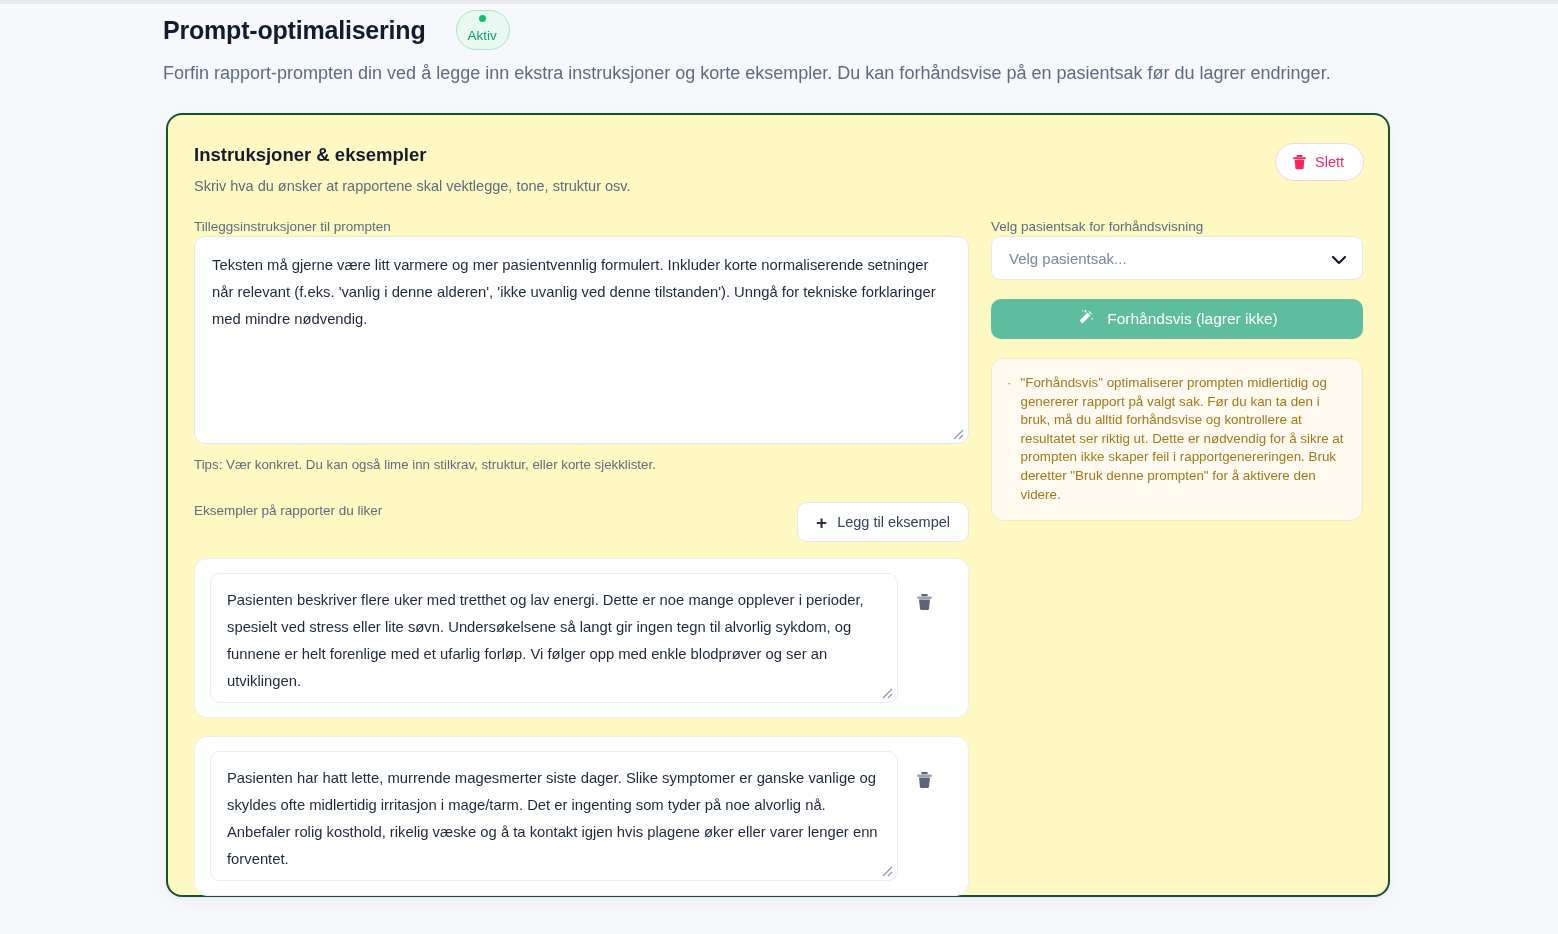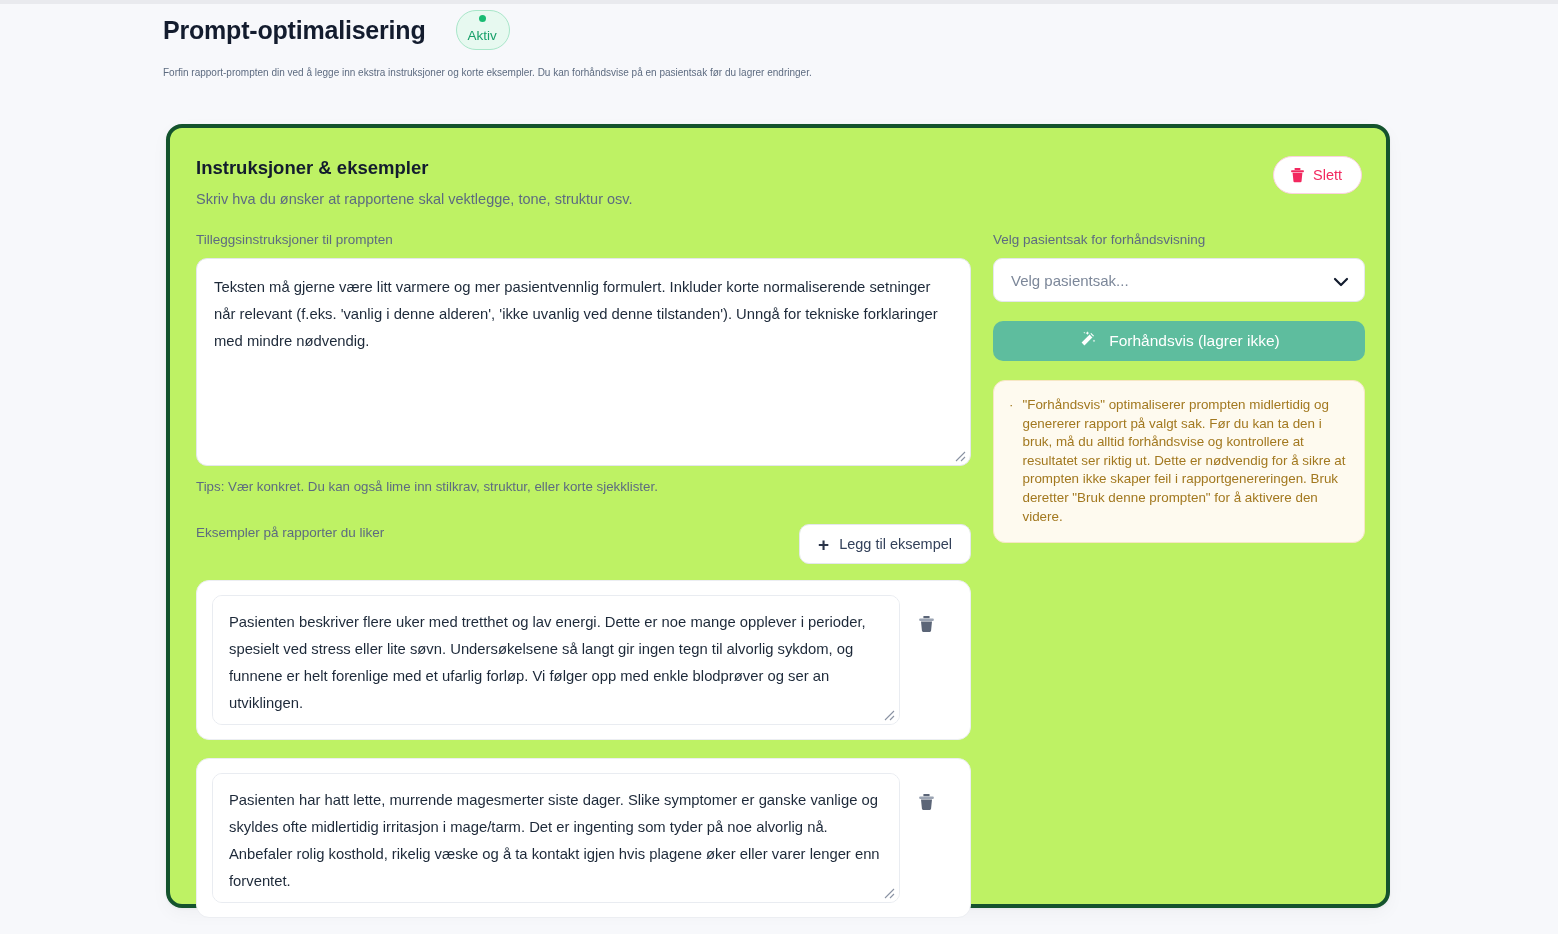--- a/index.html
+++ b/index.html
@@ -67,34 +67,34 @@
   }
   .status-dot {
     width: 7px;
     height: 7px;
     border-radius: 50%;
     background: #18bb72;
     display: inline-block;
   }
   .page-subtitle {
     margin-top: 13px;
-    font-size: 10px;
+    font-size: 18px;
     color: #5d6b80;
     line-height: 20px;
   }
 
   
   .main-card {
     position: absolute;
     left: 166px;
-    top: 124px;
+    top: 113px;
     width: 1224px;
     height: 784px;
-    background: #bef264;
-    border: 4px solid #14532d;
+    background: #fef9c3;
+    border: 2px solid #14532d;
     border-radius: 16px;
     box-shadow: 0 1px 3px rgba(16,24,40,0.05), 0 6px 18px rgba(16,24,40,0.035);
   }
 
   .card-head {
     position: absolute;
     left: 26px;
     top: 28px;
   }
   .card-title {
@@ -132,21 +132,20 @@
   .left-col {
     position: absolute;
     left: 26px;
     top: 103px;
     width: 775px;
   }
   .field-label {
     font-size: 13.5px;
     color: #5d6b80;
     line-height: 18px;
-    margin-bottom: 9px;
   }
   .ta-wrap { position: relative; }
   .textarea-main {
     width: 775px;
     height: 208px;
     border: 1px solid #e4e7ec;
     border-radius: 11px;
     background: #ffffff;
     padding: 15px 17px;
     font-family: "Liberation Sans", sans-serif;

